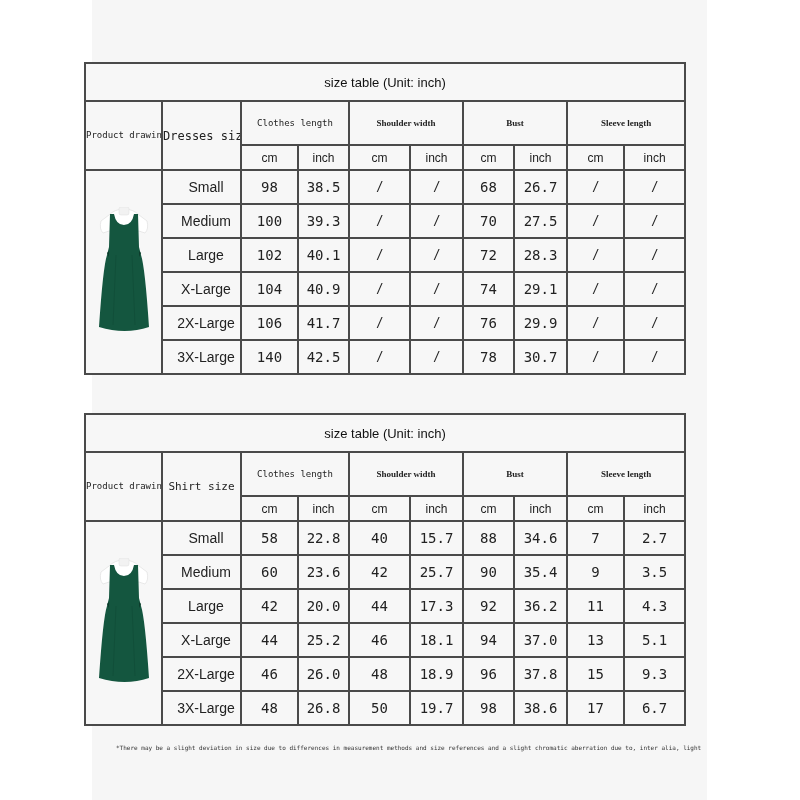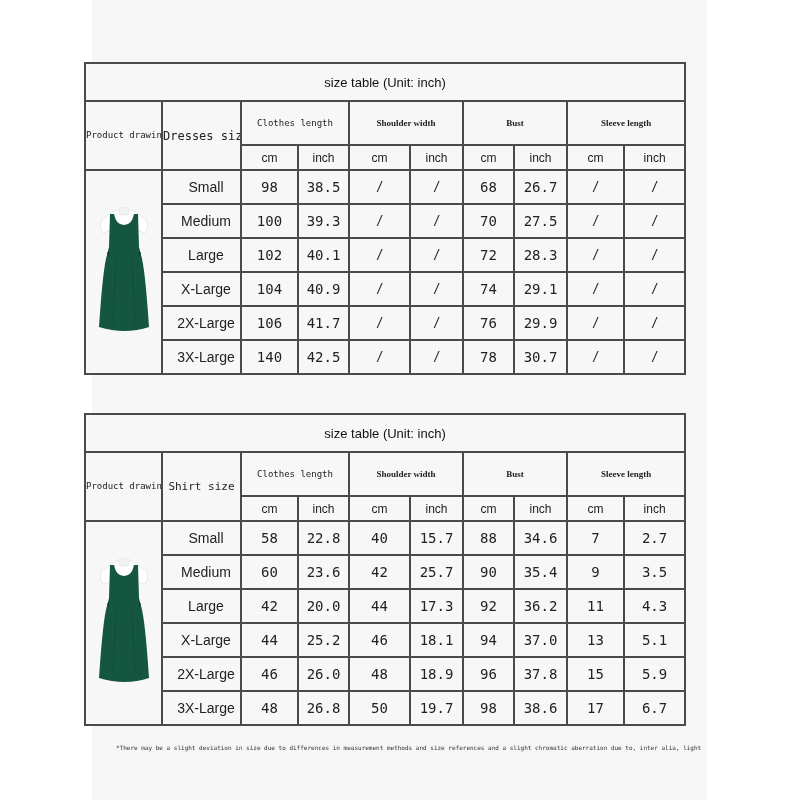--- a/index.html
+++ b/index.html
@@ -247,21 +247,21 @@
         </tr>
         <tr class="data-row">
           <td class="size-label">2X-Large</td>
           <td class="num">46</td>
           <td class="num">26.0</td>
           <td class="num">48</td>
           <td class="num">18.9</td>
           <td class="num">96</td>
           <td class="num">37.8</td>
           <td class="num">15</td>
-          <td class="num">5.9</td>
+          <td class="num">9.3</td>
         </tr>
         <tr class="data-row">
           <td class="size-label">3X-Large</td>
           <td class="num">48</td>
           <td class="num">26.8</td>
           <td class="num">50</td>
           <td class="num">19.7</td>
           <td class="num">98</td>
           <td class="num">38.6</td>
           <td class="num">17</td>

